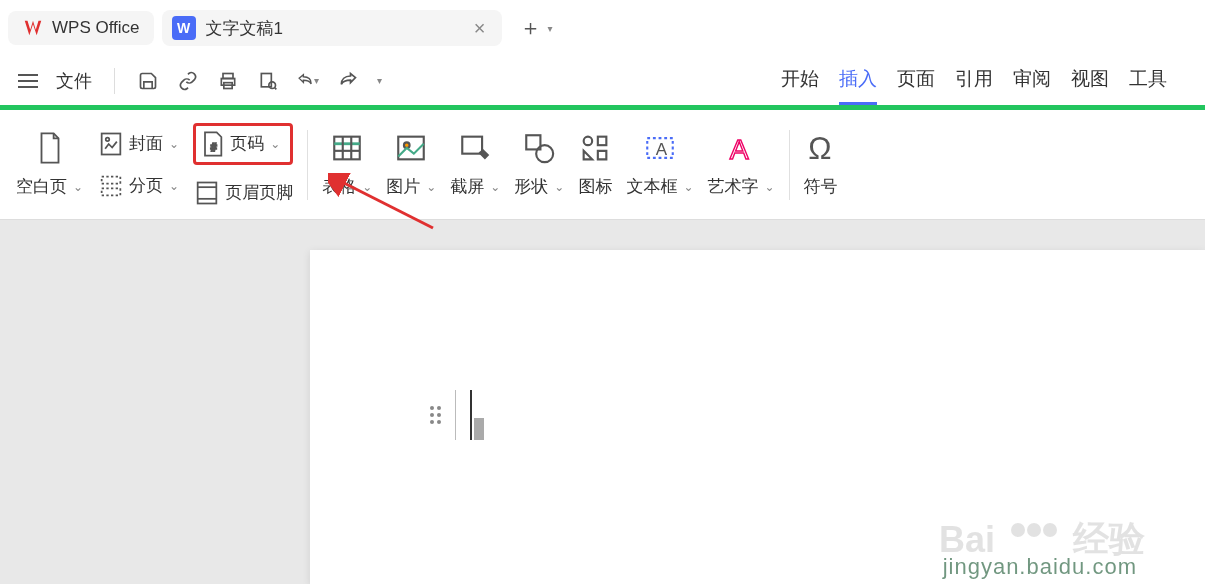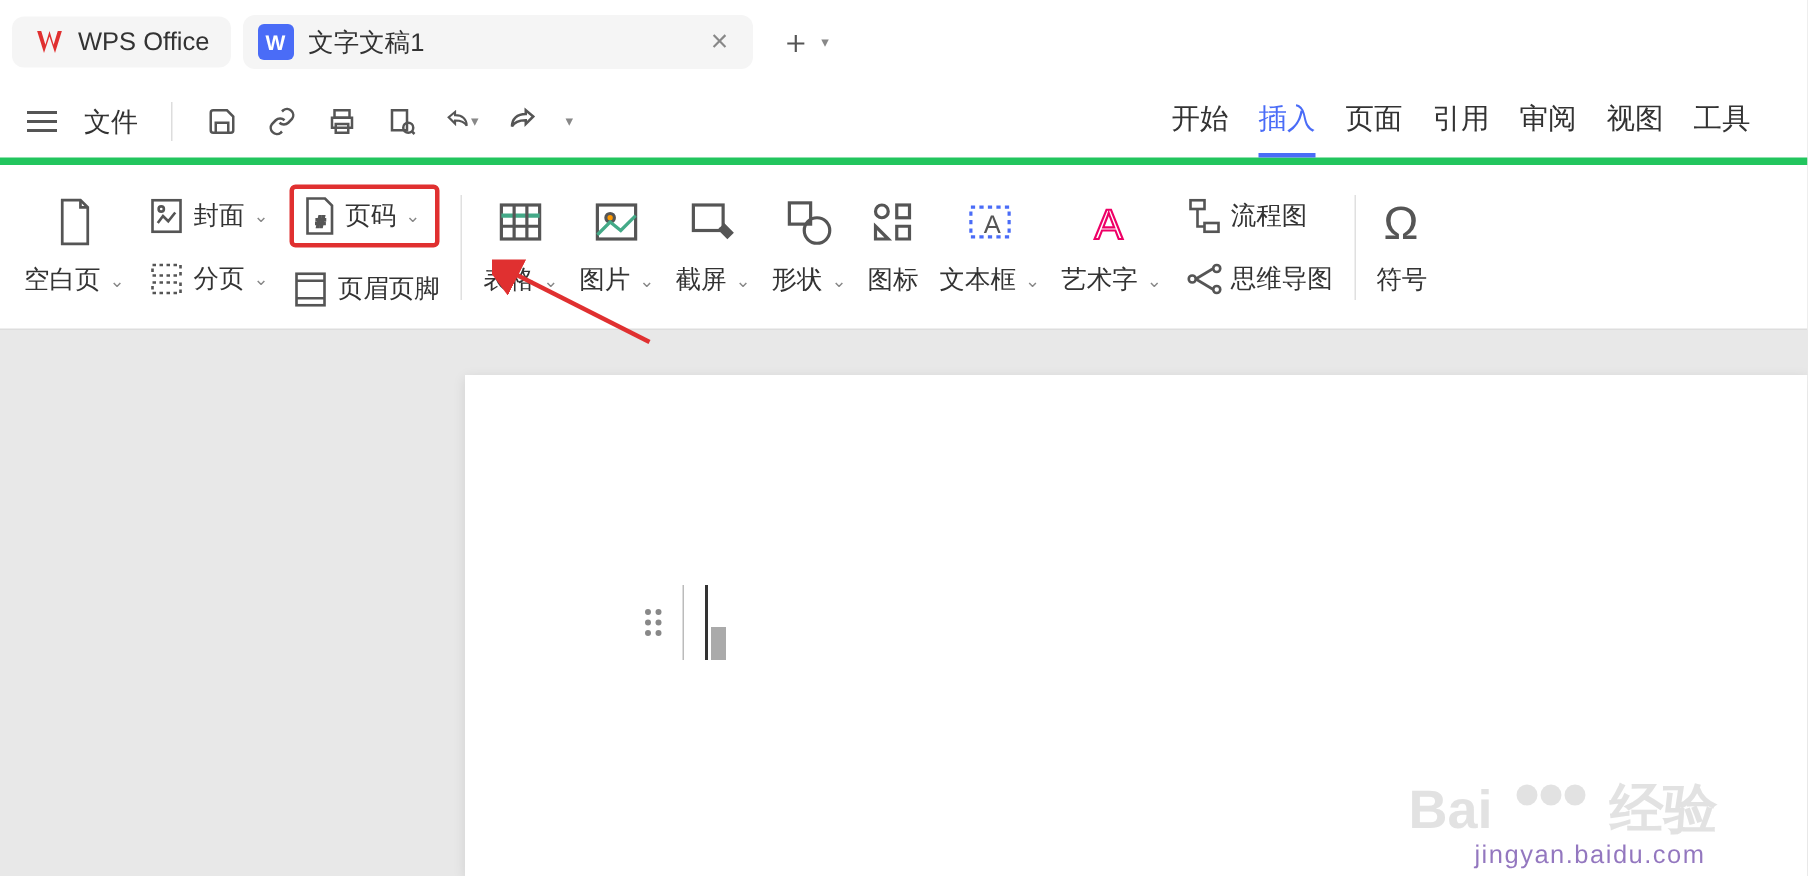--- a/index.html
+++ b/index.html
@@ -45,21 +45,21 @@
     .cursor-area { position: absolute; top: 140px; left: 120px; display: flex; align-items: center; gap: 14px; }
     .drag-dots { display: grid; grid-template-columns: repeat(2, 4px); grid-template-rows: repeat(3, 4px); gap: 3px; }
     .drag-dots span { width: 4px; height: 4px; background: #888; border-radius: 50%; }
     .text-cursor { width: 2px; height: 50px; background: #333; position: relative; }
     .cursor-block { position: absolute; left: 4px; bottom: 0; width: 10px; height: 22px; background: #aaa; }
     .vline { width: 1px; height: 50px; background: #bbb; }
     
     .arrow { position: absolute; top: 173px; left: 328px; width: 110px; height: 60px; pointer-events: none; z-index: 10; }
     
     .watermark { position: absolute; bottom: 20px; right: 60px; font-size: 36px; color: #d0d0d0; font-weight: bold; display: flex; align-items: center; gap: 16px; opacity: 0.6; }
-    .watermark-sub { position: absolute; bottom: 4px; right: 68px; font-size: 17px; color: #4c1d95; opacity: 0.6; letter-spacing: 1px; }
+    .watermark-sub { position: absolute; bottom: 4px; right: 68px; font-size: 22px; color: #14532d; opacity: 0.6; letter-spacing: 1px; }
     .paw { display: flex; gap: 2px; margin-bottom: 20px; }
     .paw span { width: 14px; height: 14px; background: #d0d0d0; border-radius: 50%; }
   </style>
 </head>
 <body>
 
 <div class="titlebar">
   <div class="app-tab home">
     <svg class="wps-logo" viewBox="0 0 24 24">
         <path fill="#e03030" d="M3 4 L8 20 L12 8 L16 20 L21 4 L18 4 L15 14 L12 4 L9 14 L6 4 Z"></path>
@@ -269,40 +269,20 @@
     <svg class="ribbon-icon lg" width="30" height="30" viewBox="0 0 24 24">
         <text x="4" y="20" font-size="20" fill="none" stroke="#e06" stroke-width="1">A</text>
       </svg>
     <div class="ribbon-item">
         <span>艺术字</span>
         <span class="chev">⌄</span>
       </div>
   </div>
 
 
-  <div class="two-row">
-    <div class="ribbon-item">
-      <svg class="ribbon-icon" width="22" height="22" viewBox="0 0 24 24" fill="none" stroke="#555" stroke-width="1.5">
-          <rect x="4" y="3" width="8" height="5"></rect>
-          <rect x="12" y="16" width="8" height="5"></rect>
-          <path d="M8 8 L8 18 L12 18"></path>
-        </svg>
-      <span>流程图</span>
-    </div>
-    <div class="ribbon-item">
-      <svg class="ribbon-icon" width="22" height="22" viewBox="0 0 24 24" fill="none" stroke="#555" stroke-width="1.5">
-          <circle cx="5" cy="12" r="2"></circle>
-          <circle cx="19" cy="6" r="2"></circle>
-          <circle cx="19" cy="18" r="2"></circle>
-          <line x1="7" y1="12" x2="17" y2="6"></line>
-          <line x1="7" y1="12" x2="17" y2="18"></line>
-        </svg>
-      <span>思维导图</span>
-    </div>
-  </div>
 
   <div class="group-divider"></div>
 
   <div class="ribbon-group">
     <svg class="ribbon-icon lg" width="30" height="30" viewBox="0 0 24 24">
         <text x="3" y="20" font-size="22" fill="#555">Ω</text>
       </svg>
     <div class="ribbon-item">
         <span>符号</span>
       </div>

